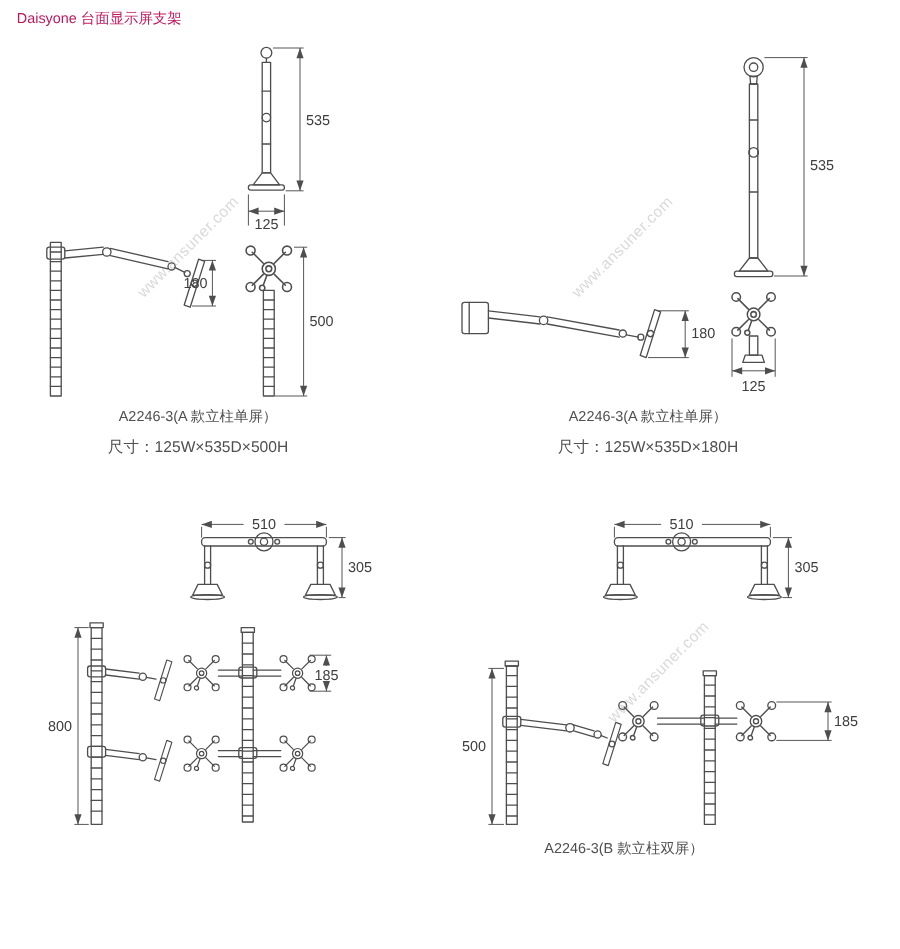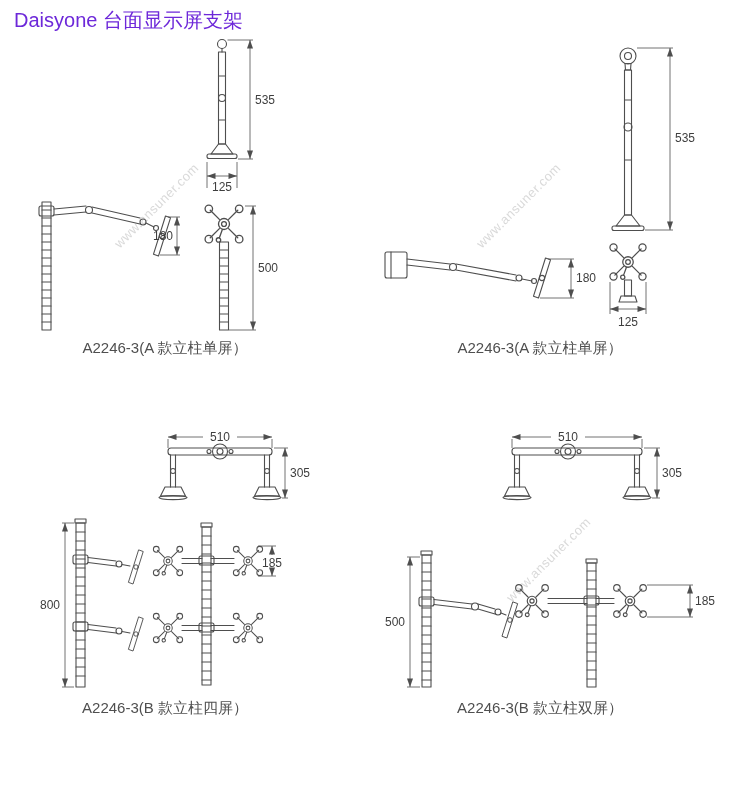--- a/index.html
+++ b/index.html
@@ -1,20 +1,20 @@
 <!DOCTYPE html>
 <html><head>
 <meta charset="utf-8">
 <style>
   html,body{margin:0;padding:0}
   body{width:750px;height:791px;position:relative;background:#ffffff;
        font-family:"Liberation Sans","DejaVu Sans",sans-serif;overflow:hidden}
-  .title{position:absolute;left:14px;top:7px;font-size:20px;color:#6d28d9}
+  .title{position:absolute;left:14px;top:7px;font-size:12px;color:#be185d}
   .caption{position:absolute;width:260px;text-align:center;color:#4f4f4f}
-  .caption .model{font-size:15px;margin-bottom:8px}
+  .caption .model{font-size:12px;margin-bottom:8px}
   .caption .sizeline{font-size:13px}
   .wm{position:absolute;color:rgba(130,130,130,0.30);font-size:13px;
       transform:rotate(-45deg);white-space:nowrap;letter-spacing:.5px}
   .draw{position:absolute}
   .ln{stroke:#4e4e4e;stroke-width:1.1;fill:none;stroke-linecap:round;stroke-linejoin:round}
   .dim{stroke:#4e4e4e;stroke-width:.8;fill:none}
   svg text{font-family:"Liberation Sans","DejaVu Sans",sans-serif;font-size:12px;fill:#3e3e3e;stroke:none}
 </style>
 </head>
 <body>
@@ -308,26 +308,27 @@
       <line x1="37" y1="272" x2="50" y2="272"></line>
     <line x1="40" y1="142" x2="40" y2="272"></line>
     <use href="#arr" transform="translate(40,142)"></use>
       <use href="#arr" transform="translate(40,272) rotate(180)"></use>
   </g>
   <text x="35" y="211" text-anchor="end">500</text>
 </svg>
 
 <div class="caption" style="left:35px;top:339px">
   <div class="model">A2246-3(A 款立柱单屏）</div>
+  <div class="sizeline">尺寸：125W×535D×500H</div>
 </div>
 <div class="caption" style="left:410px;top:339px">
   <div class="model">A2246-3(A 款立柱单屏）</div>
+  <div class="sizeline">尺寸：125W×535D×180H</div>
 </div>
 <div class="caption" style="left:35px;top:699px">
-  <div class="model">A2246-3(B 款立柱四屏）</div>
 </div>
-<div class="caption" style="left:410px;top:699px">
+<div class="caption" style="left:390px;top:699px">
   <div class="model">A2246-3(B 款立柱双屏）</div>
 </div>
 
 <div class="wm" style="left:100px;top:198px">www.ansuner.com</div>
 <div class="wm" style="left:462px;top:198px">www.ansuner.com</div>
 <div class="wm" style="left:492px;top:552px">www.ansuner.com</div>
 
 </body></html>

